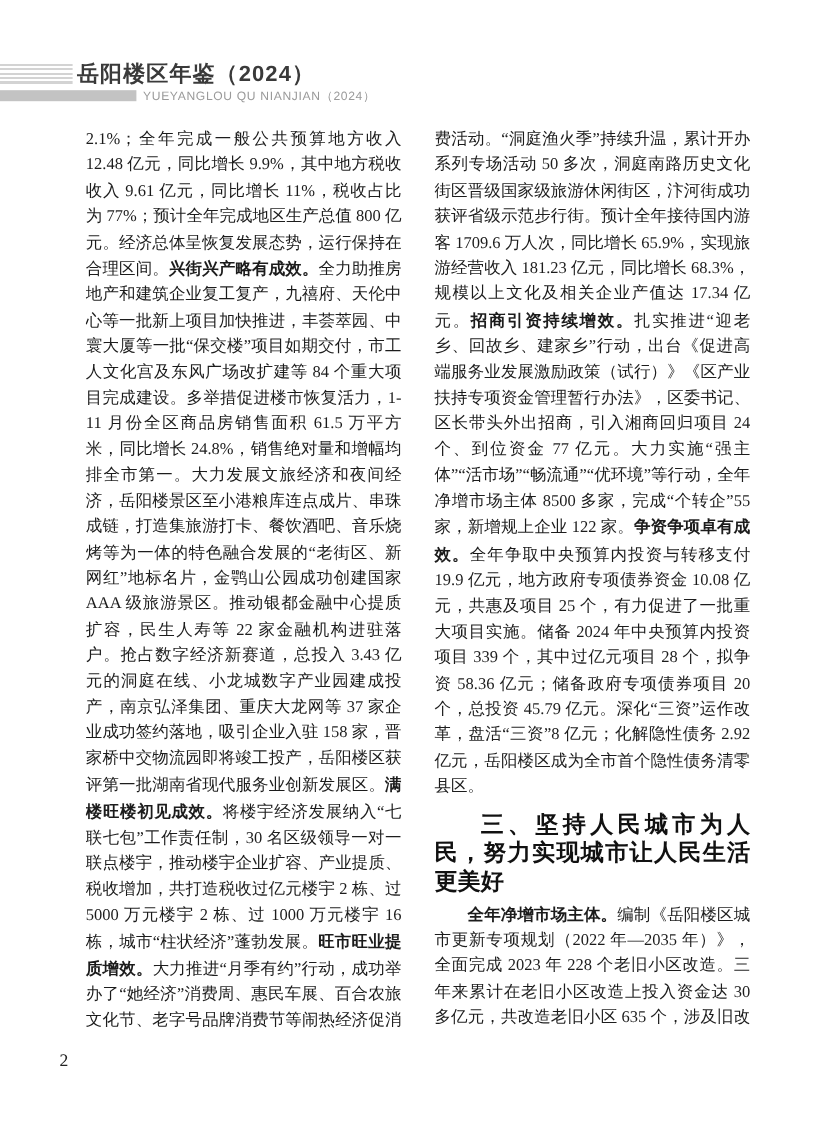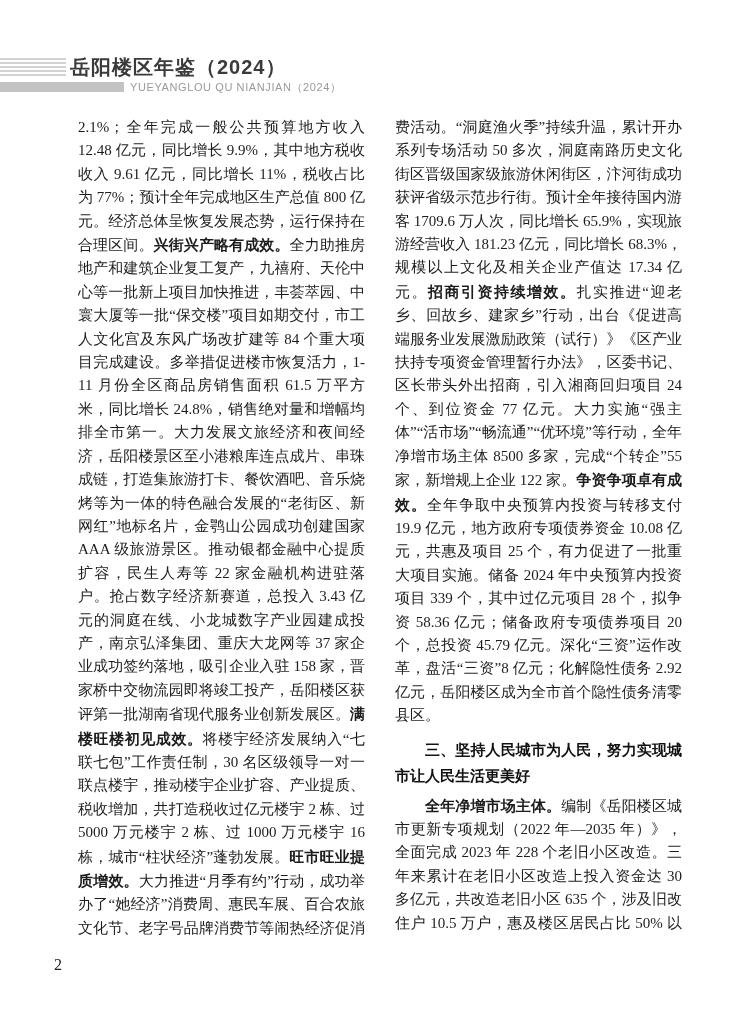--- a/index.html
+++ b/index.html
@@ -61,21 +61,21 @@
   .para-cont { text-indent: 0; }
   .para { text-indent: 2em; }
   .lead {
     font-weight: bold;
     font-family: "Liberation Sans", "DejaVu Sans", sans-serif;
     margin-top: 15px;
   }
   .section-heading {
     font-family: "Liberation Sans", "DejaVu Sans", sans-serif;
     font-weight: bold;
-    font-size: 15px;
+    font-size: 21px;
     line-height: 26px;
     text-indent: 2em;
     text-align: justify;
     margin: 9px 0 5px 0;
     color: #111111;
   }
 
   
   .page-number {
     position: absolute;

